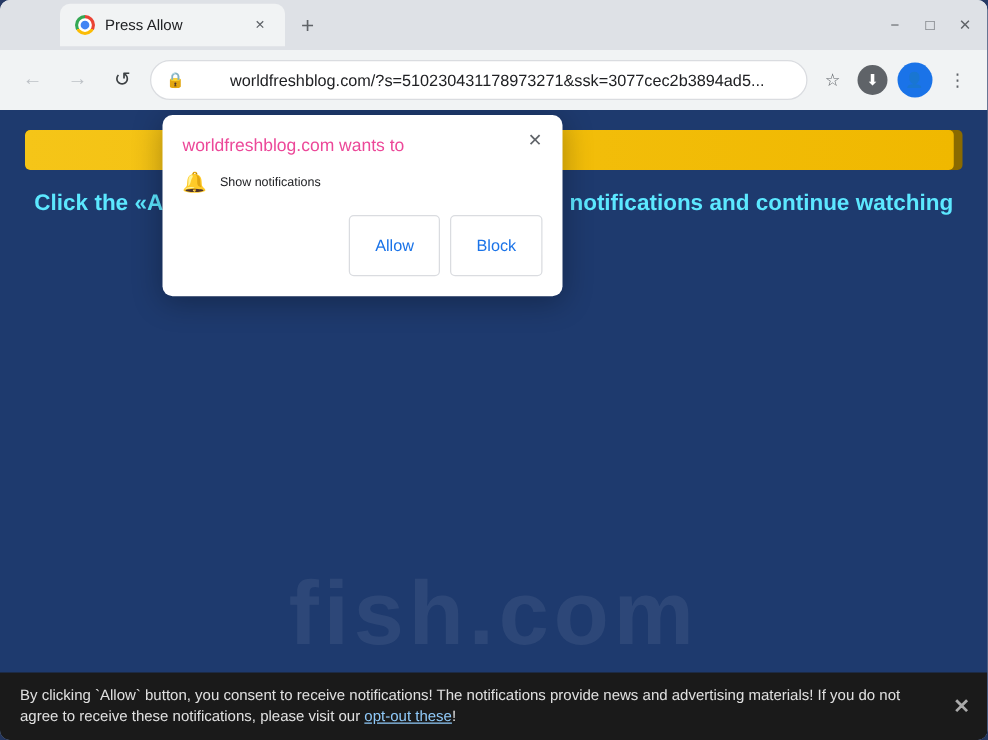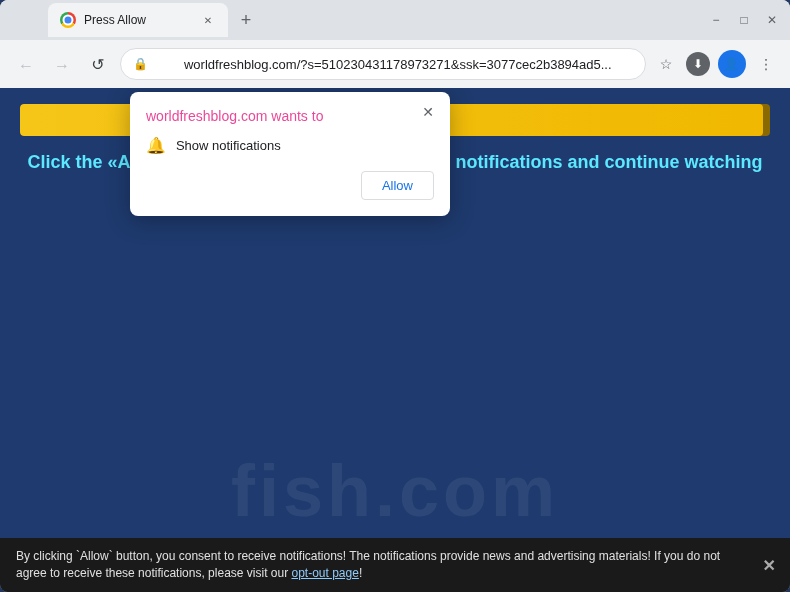--- a/index.html
+++ b/index.html
@@ -329,32 +329,32 @@
       gap: 10px;
       margin-bottom: 16px;
     }
 
     .bell-icon {
       font-size: 16px;
       color: #5f6368;
     }
 
     .popup-permission-text {
-      font-size: 13px;
+      font-size: 10px;
       color: #202124;
     }
 
     .popup-buttons {
       display: flex;
       gap: 8px;
       justify-content: flex-end;
     }
 
     .btn-allow {
-      padding: 6px 20px;
+      padding: 16px 20px;
       border: 1px solid #dadce0;
       border-radius: 4px;
       background: white;
       color: #1a73e8;
       font-size: 13px;
       font-weight: 500;
       cursor: pointer;
     }
 
     .btn-block {
@@ -447,34 +447,35 @@
 
     <div class="notification-popup">
       <div class="popup-close">✕</div>
       <div class="popup-title">worldfreshblog.com wants to</div>
       <div class="popup-permission">
         <span class="bell-icon">🔔</span>
         <span class="popup-permission-text">Show notifications</span>
       </div>
       <div class="popup-buttons">
         <button class="btn-allow">Allow</button>
+        <button class="btn-block">Block</button>
       </div>
     </div>
 
     <div class="progress-section">
       <div class="progress-bar-container">
         <div class="progress-bar-fill" style="width:99%">
           <span class="progress-text">99%</span>
         </div>
       </div>
     </div>
 
     <div class="cta-text">Click the «Allow» button to subscribe to the push notifications and continue watching</div>
 
     <div class="consent-bar">
       <span class="consent-text">
-        <span>By clicking `Allow` button, you consent to receive notifications! The notifications provide news and advertising materials! If you do not agree to receive these notifications, please visit our </span><a href="#">opt-out page</a><span>!</span>
+        <span>By clicking `Allow` button, you consent to receive notifications! The notifications provide news and advertising materials! If you do not agree to receive these notifications, please visit our </span><a href="#">opt-out these</a><span>!</span>
       </span>
       <span class="consent-close">✕</span>
     </div>
 
   </div>
 </div>
 
 </body></html>

